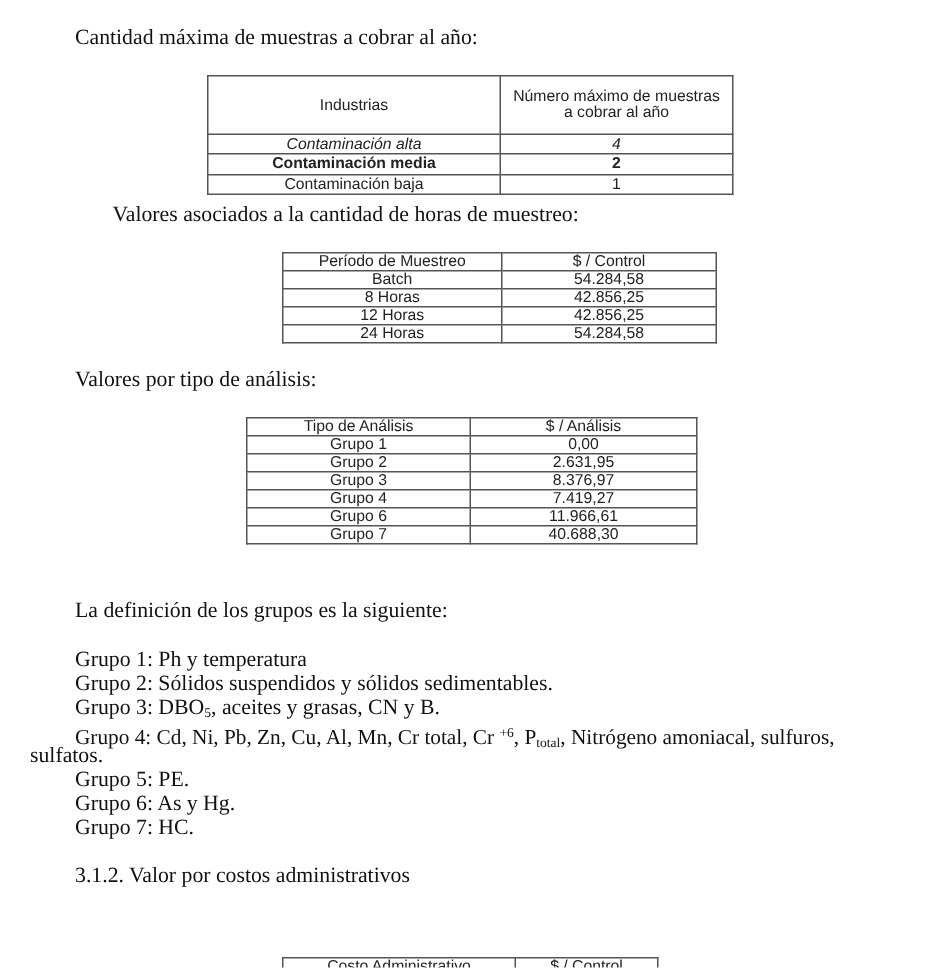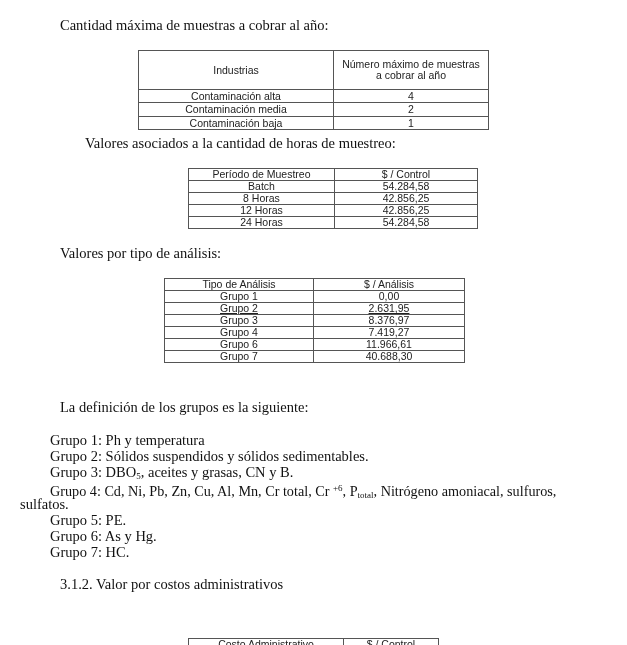--- a/index.html
+++ b/index.html
@@ -1,21 +1,21 @@
 <!DOCTYPE html>
 <html><head>
 <meta charset="utf-8">
 <style>
   html, body { margin: 0; padding: 0; background: #ffffff; }
   body {
     width: 627px; height: 645px; position: relative; overflow: hidden;
     font-family: "Liberation Serif", serif; color: #111;
   }
   .para {
-    position: absolute; left: 60px; font-size: 14.5px; line-height: 17px;
+    position: absolute; left: 50px; font-size: 14.5px; line-height: 17px;
     white-space: nowrap;
   }
   table.doc {
     position: absolute; border-collapse: collapse;
     font-family: "Liberation Sans", sans-serif; font-size: 10.5px; color: #222;
   }
   table.doc td {
     border: 1px solid #555; text-align: center; padding: 0; line-height: 11px;
   }
   .group-line {
@@ -31,25 +31,25 @@
 
 <table class="doc" style="left:138px; top:50px; width:351px;">
   <tbody>
       <tr style="height:39px;">
     <td style="width:194px;">Industrias</td>
     <td>
       <div>Número máximo de muestras</div>
       <div>a cobrar al año</div>
     </td>
   </tr>
-  <tr style="height:13px;">
+  <tr style="height:13px;font-style:italic;">
     <td>Contaminación alta</td>
     <td>4</td>
   </tr>
-  <tr style="height:14px;">
+  <tr style="height:14px;font-weight:bold;">
     <td>Contaminación media</td>
     <td>2</td>
   </tr>
   <tr style="height:13px;">
     <td>Contaminación baja</td>
     <td>1</td>
   </tr>
 </tbody>
   </table>
 
@@ -85,21 +85,21 @@
 <table class="doc" style="left:164px; top:278px; width:301px;">
   <tbody>
       <tr style="height:12px;">
     <td style="width:148px;">Tipo de Análisis</td>
     <td>$ / Análisis</td>
   </tr>
   <tr style="height:12px;">
     <td>Grupo 1</td>
     <td>0,00</td>
   </tr>
-  <tr style="height:12px;text-decoration:underline;">
+  <tr style="height:12px;">
     <td>Grupo 2</td>
     <td>2.631,95</td>
   </tr>
   <tr style="height:12px;">
     <td>Grupo 3</td>
     <td>8.376,97</td>
   </tr>
   <tr style="height:12px;">
     <td>Grupo 4</td>
     <td>7.419,27</td>

